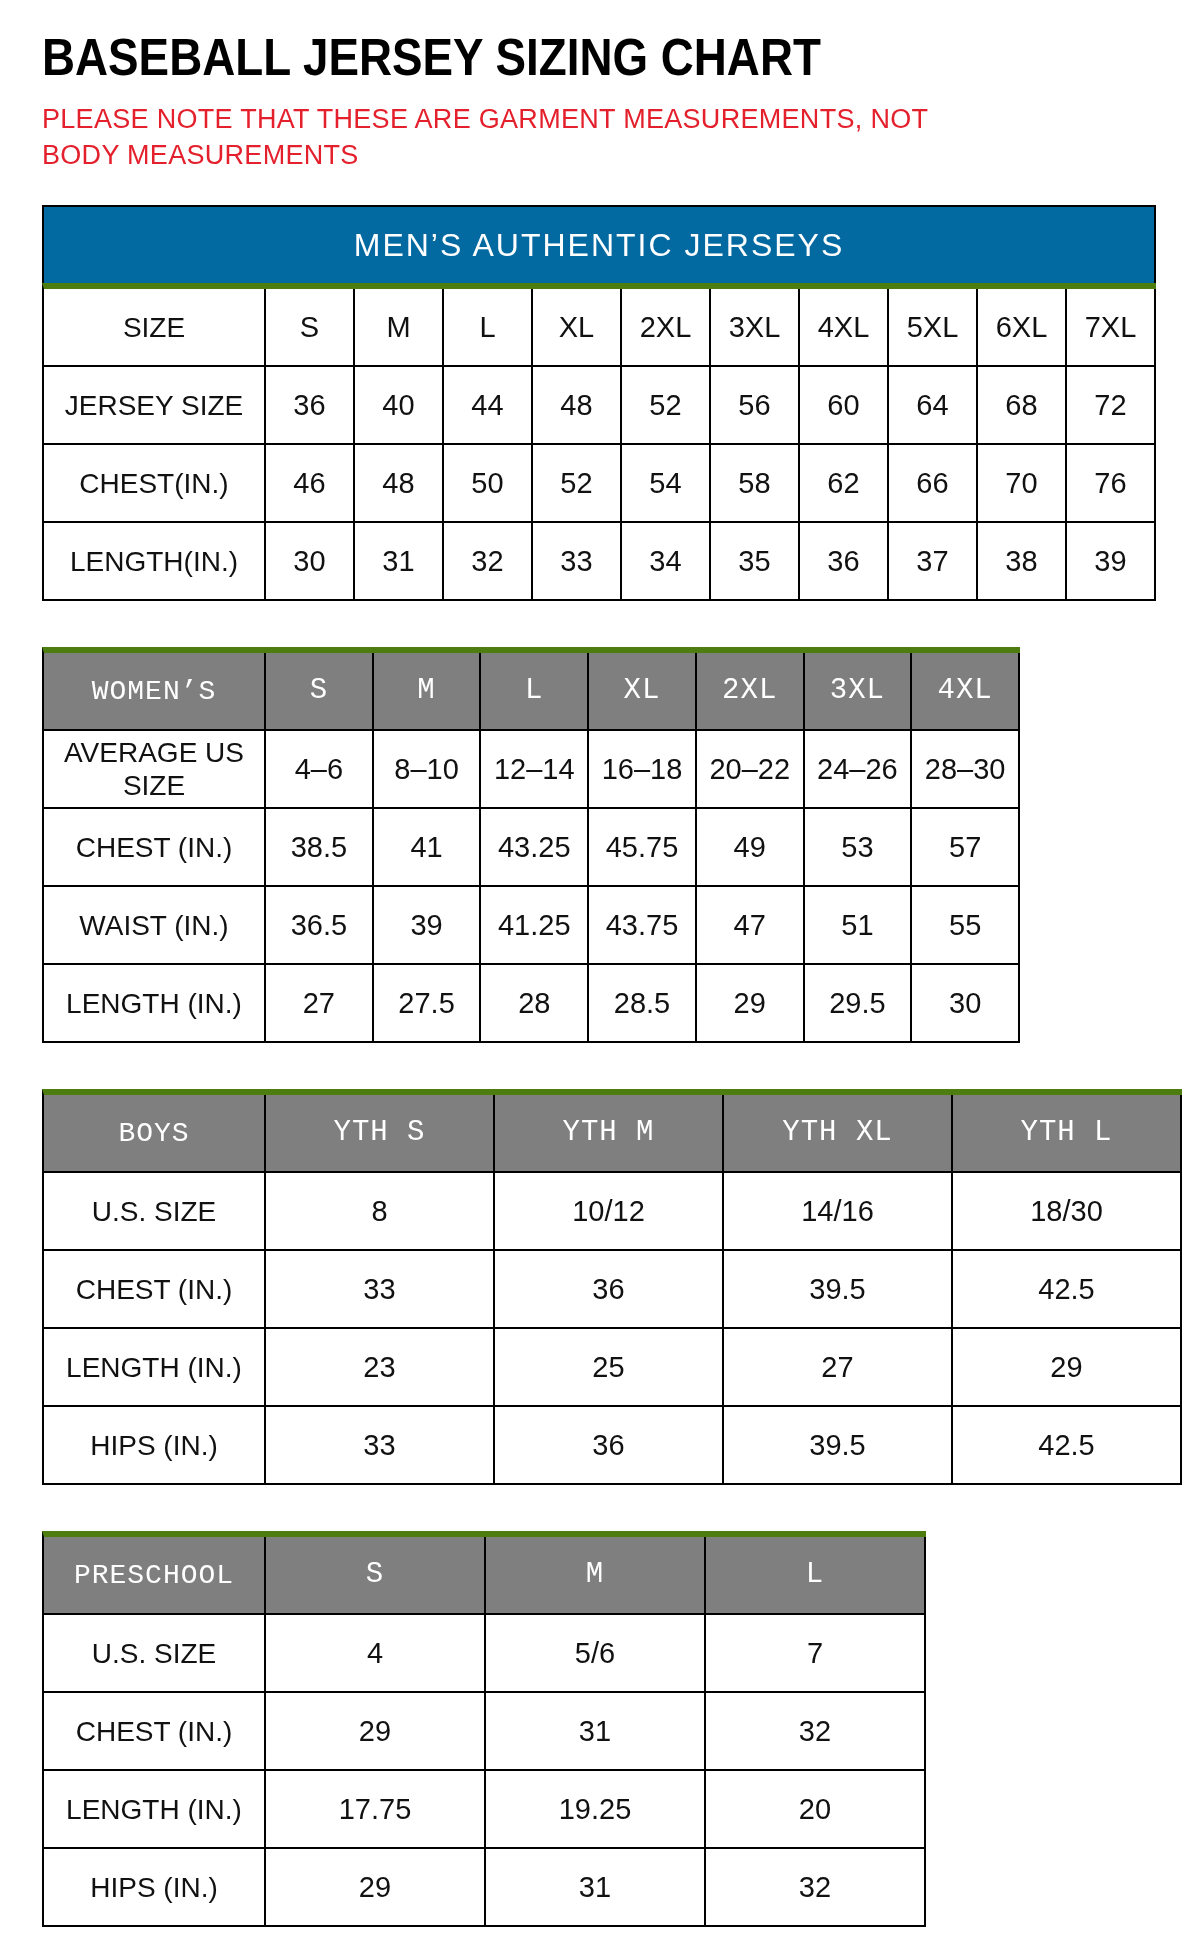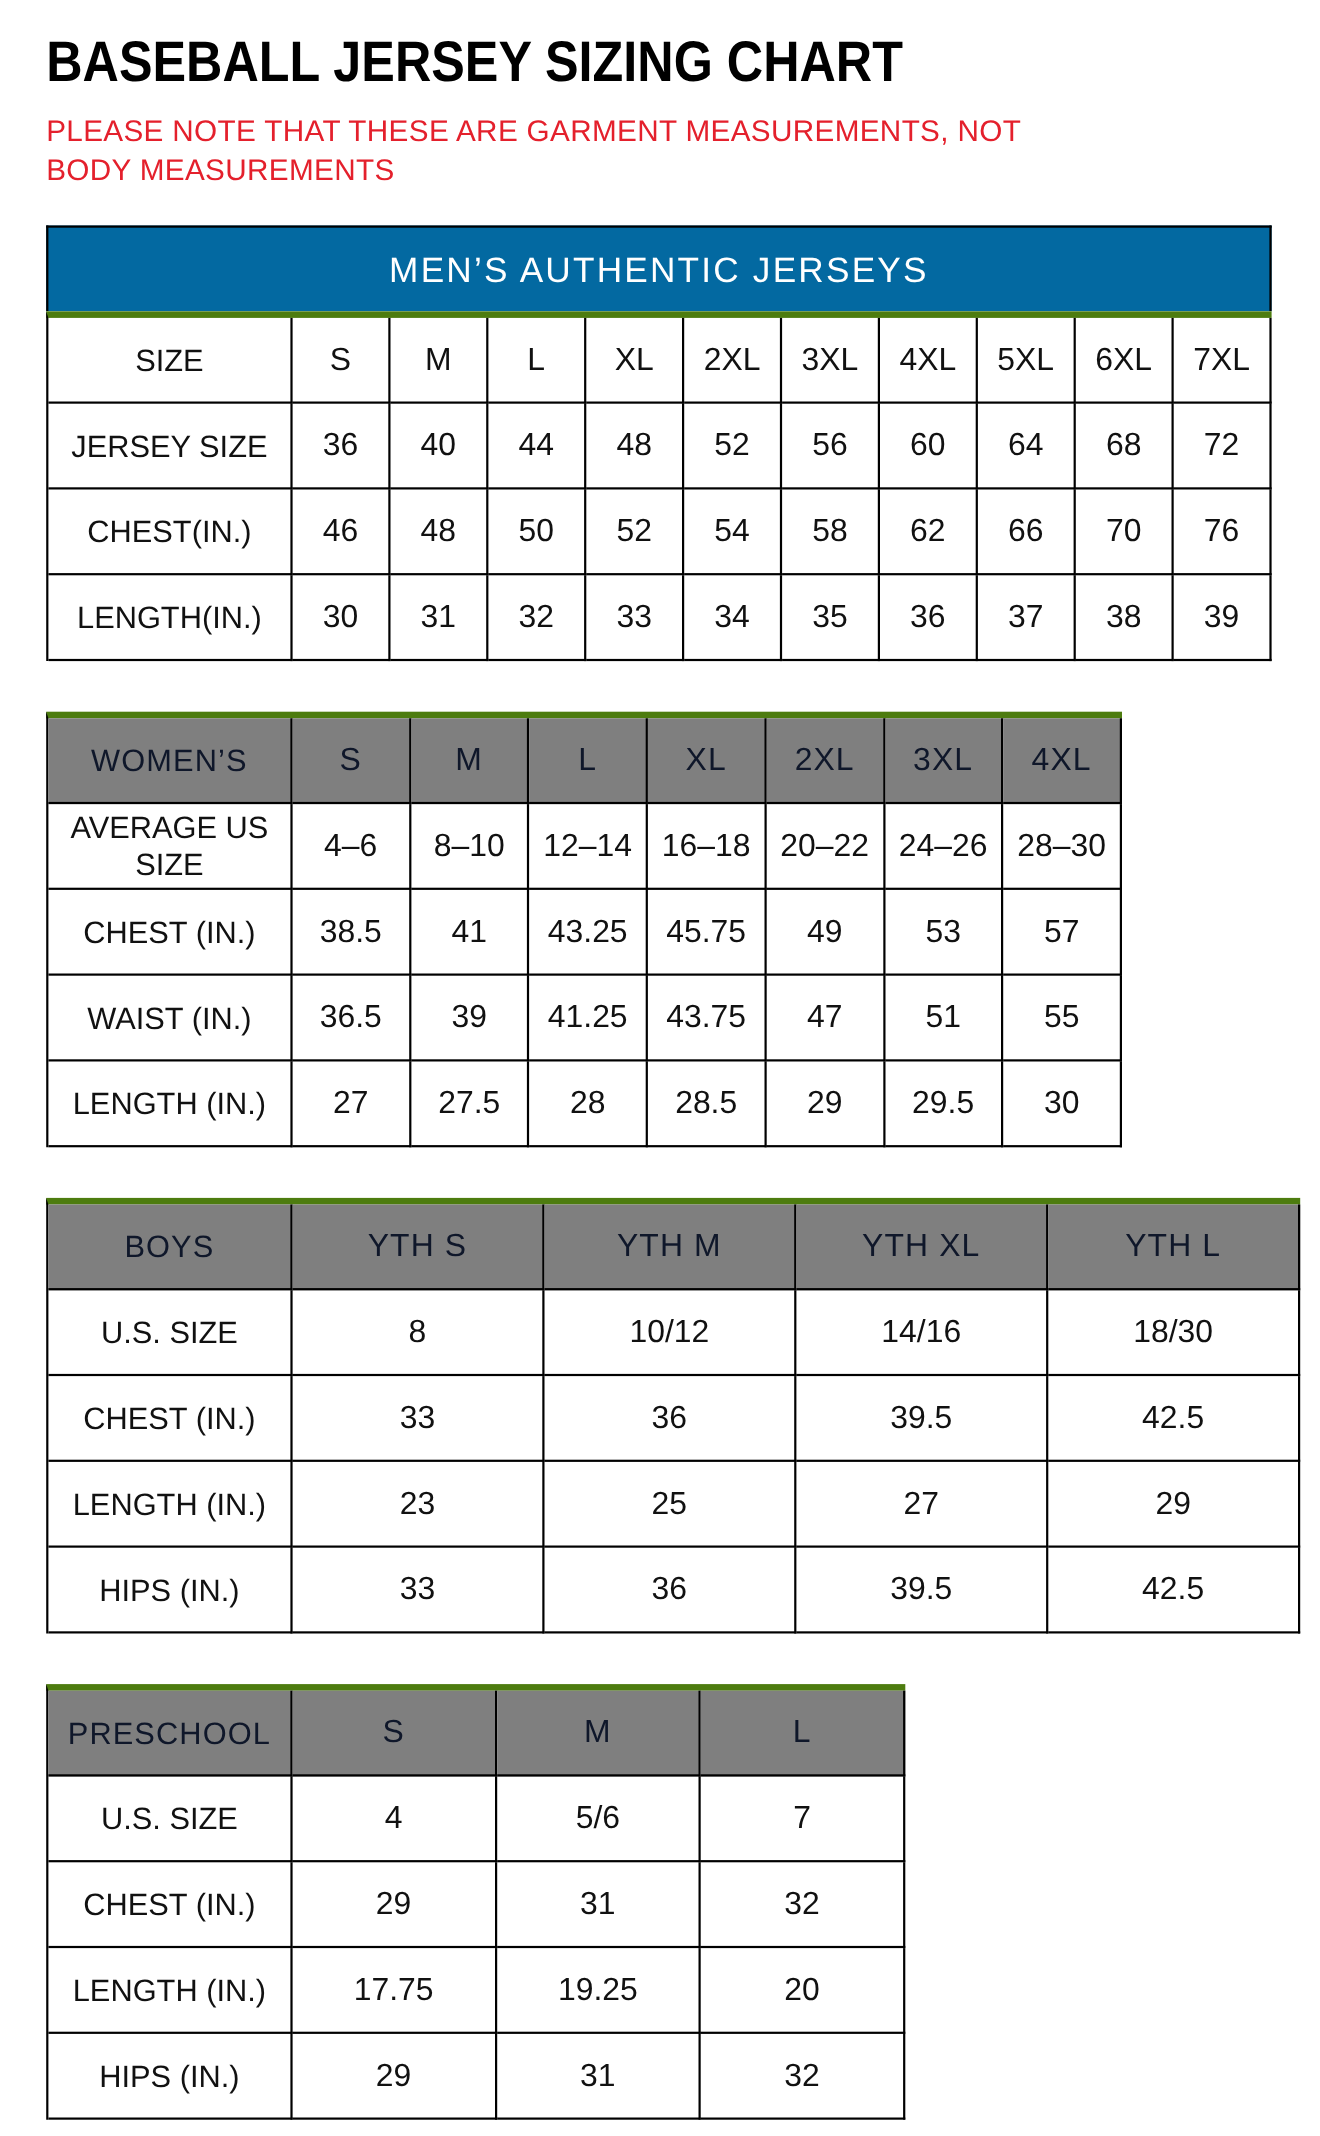--- a/index.html
+++ b/index.html
@@ -65,28 +65,29 @@
     justify-content: center;
     text-align: center;
     font-size: 29px;
     padding: 4px 6px;
     color: #111111;
     line-height: 1.2;
   }
   .grid .cell.label { font-size: 28px; }
   .grid .cell.head {
     background: #7f7f7f;
-    color: #0f172a;
+    color: #ffffff;
     letter-spacing: 1px;
+    font-family: Liberation Mono, monospace;
   }
 
   .mens-grid      { grid-template-columns: 222px repeat(10, 1fr); width: 1114px; }
   .womens-grid    { grid-template-columns: 222px repeat(7, 1fr);  width: 978px; }
   .boys-grid      { grid-template-columns: 222px repeat(4, 1fr);  width: 1140px; }
-  .preschool-grid { grid-template-columns: 222px repeat(3, 1fr);  width: 781px; }
+  .preschool-grid { grid-template-columns: 222px repeat(3, 1fr);  width: 884px; }
 </style>
 </head>
 <body>
 
 <div class="page">
 
   <h1 class="title">BASEBALL JERSEY SIZING CHART</h1>
 
   <p class="note">PLEASE NOTE THAT THESE ARE GARMENT MEASUREMENTS, NOT BODY MEASUREMENTS</p>
 

